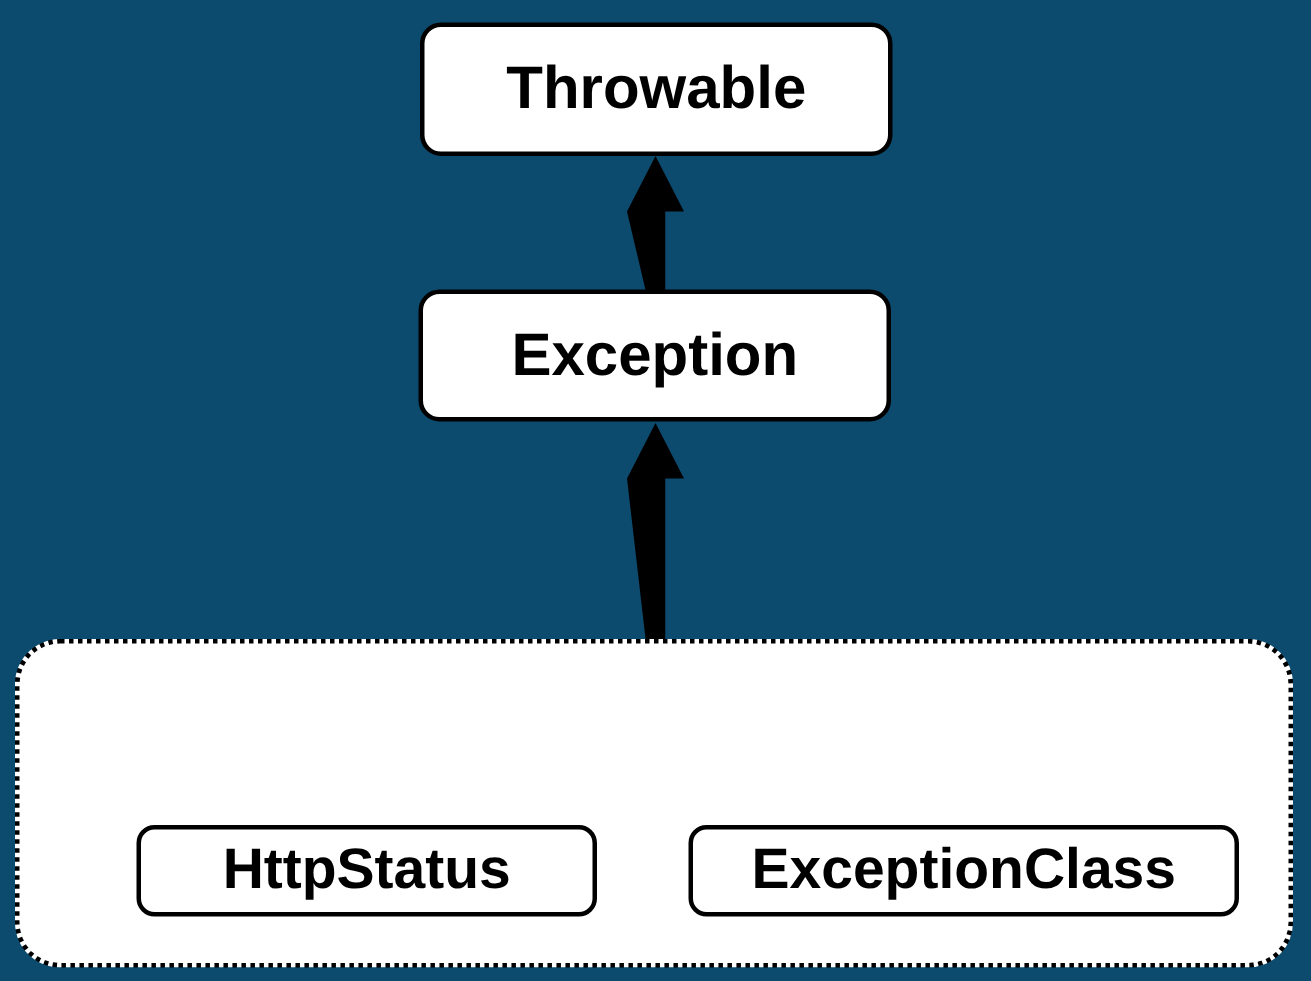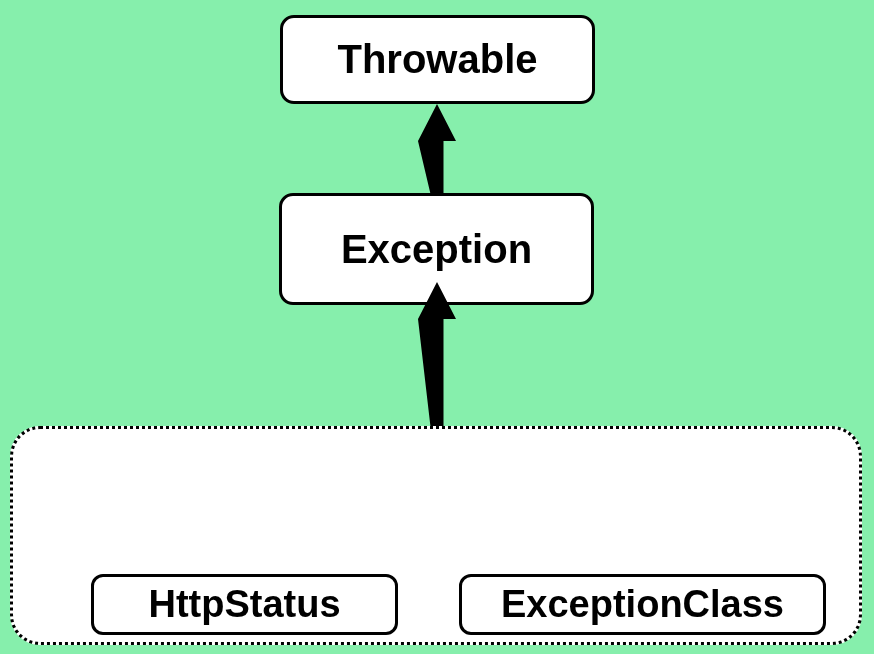--- a/index.html
+++ b/index.html
@@ -5,50 +5,49 @@
   html, body {
     margin: 0;
     padding: 0;
     background: #ffffff;
     font-family: "Liberation Sans", sans-serif;
   }
   .canvas {
     position: relative;
     width: 874px;
     height: 654px;
-    background: #86efac;
+    background: #0c4a6e;
     overflow: hidden;
   }
   .node {
     position: absolute;
     box-sizing: border-box;
     border: 3px solid #000000;
     border-radius: 14px;
     background: #ffffff;
     display: flex;
     align-items: center;
     justify-content: center;
     color: #000000;
     font-weight: bold;
   }
   .node-large {
     font-size: 40px;
   }
   .node-small {
     border-radius: 12px;
     font-size: 38px;
-    margin-top: 24px;
   }
   #node-throwable {
     left: 280px; top: 15px;
     width: 315px; height: 89px;
   }
   #node-exception {
     left: 279px; top: 193px;
-    width: 315px; height: 112px;
+    width: 315px; height: 88px;
   }
   #group-custom-exception {
     position: absolute;
     box-sizing: border-box;
     left: 10px; top: 426px;
     width: 852px; height: 219px;
     border: 3px dotted #000000;
     border-radius: 30px;
     background: #ffffff;
   }

